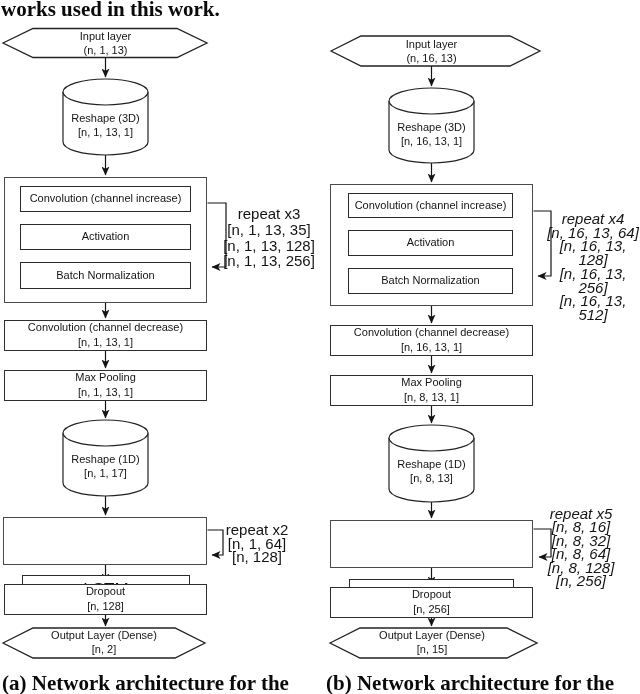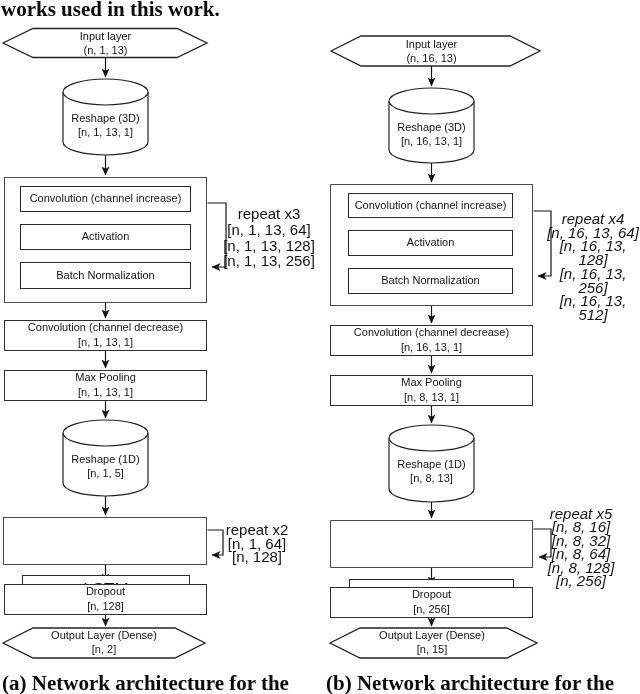--- a/index.html
+++ b/index.html
@@ -130,38 +130,38 @@
   </div>
   <div class="node inner-box" style="left:20px;top:224px;width:171px;height:26px;">
     <span>Activation</span>
   </div>
   <div class="node inner-box" style="left:20px;top:262px;width:171px;height:27px;">
     <span>Batch Normalization</span>
   </div>
 
   <div class="repeat-note rpt-a1" style="left:222px;top:206px;width:94px;">
     <span>repeat x3</span>
-    <span>[n, 1, 13, 64]</span>
+    <span>[n, 1, 13, 35]</span>
     <span>[n, 1, 13, 128]</span>
     <span>[n, 1, 13, 256]</span>
   </div>
 
   <div class="node box" style="left:4px;top:320px;width:203px;height:31px;">
     <span>Convolution (channel decrease)</span>
     <span>[n, 1, 13, 1]</span>
   </div>
 
   <div class="node box" style="left:4px;top:370px;width:203px;height:31px;">
     <span>Max Pooling</span>
     <span>[n, 1, 13, 1]</span>
   </div>
 
   <div class="node" style="left:45px;top:453px;width:121px;height:28px;">
     <span>Reshape (1D)</span>
-    <span>[n, 1, 5]</span>
+    <span>[n, 1, 17]</span>
   </div>
 
   <div class="outer-box" style="left:3px;top:517px;width:204px;height:48px;"></div>
   <div class="node inner-box lstm-text" style="left:22px;top:527px;width:168px;height:29px;">
     <span>LSTM</span>
   </div>
 
   <div class="repeat-note rpt-a2" style="left:213px;top:523px;width:88px;">
     <span>repeat x2</span>
     <span>[n, 1, 64]</span>

